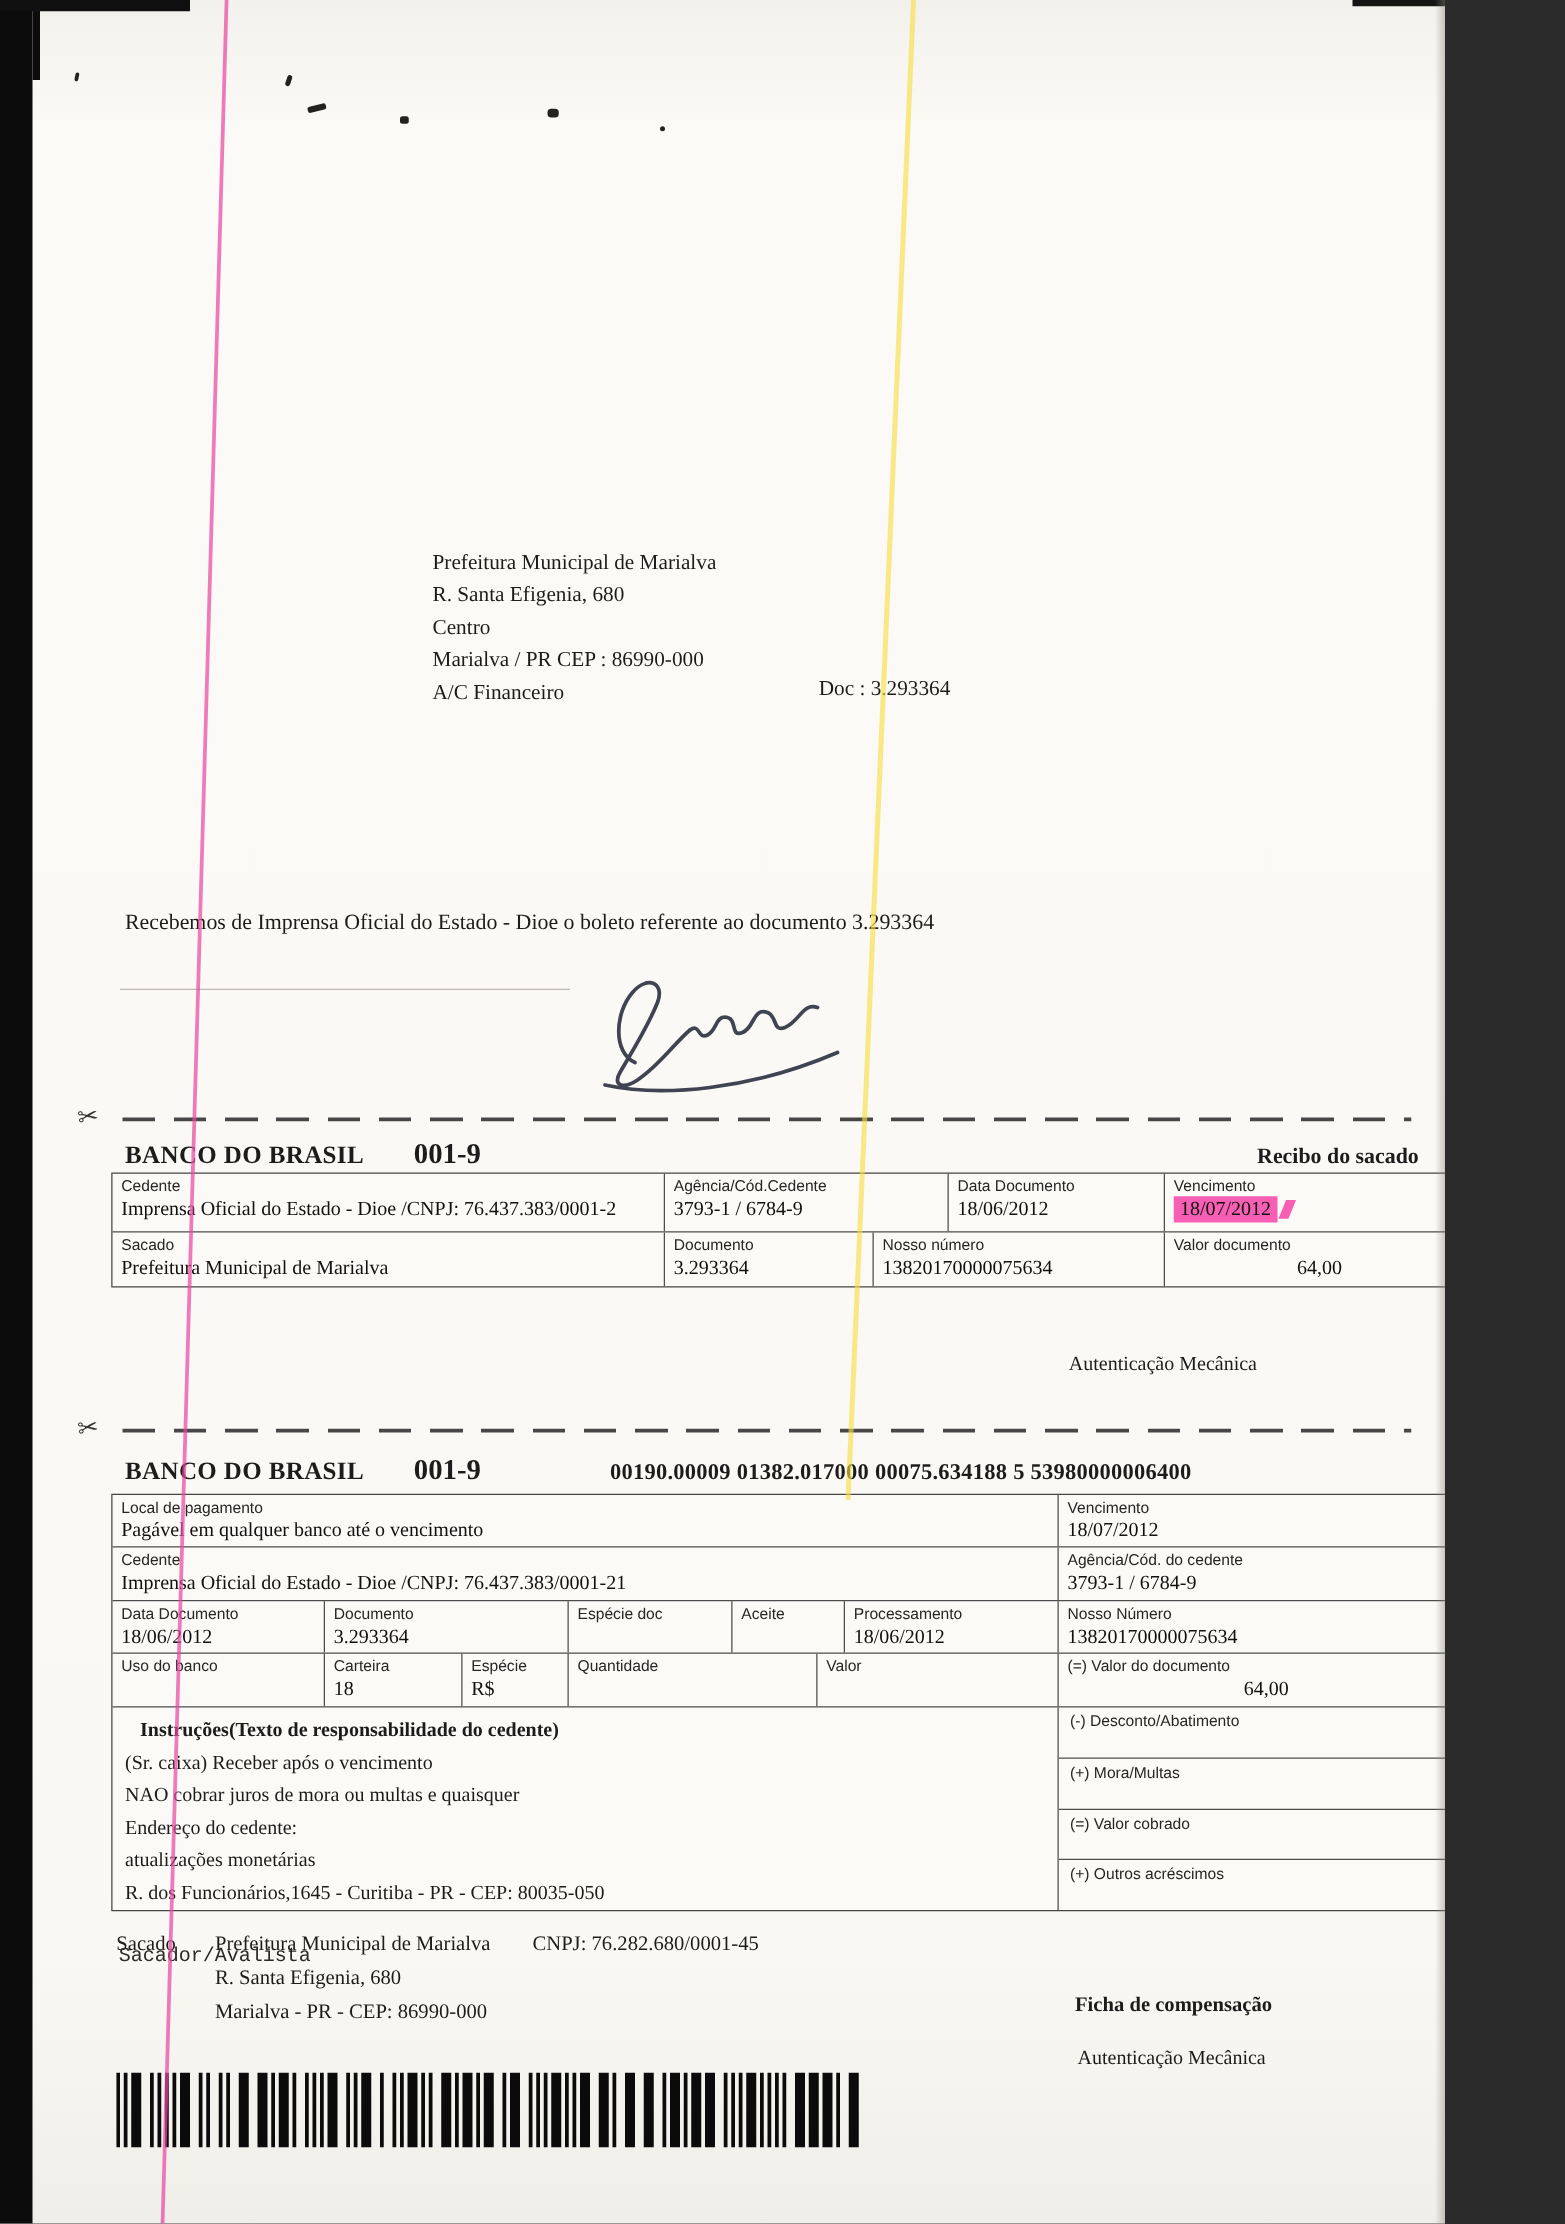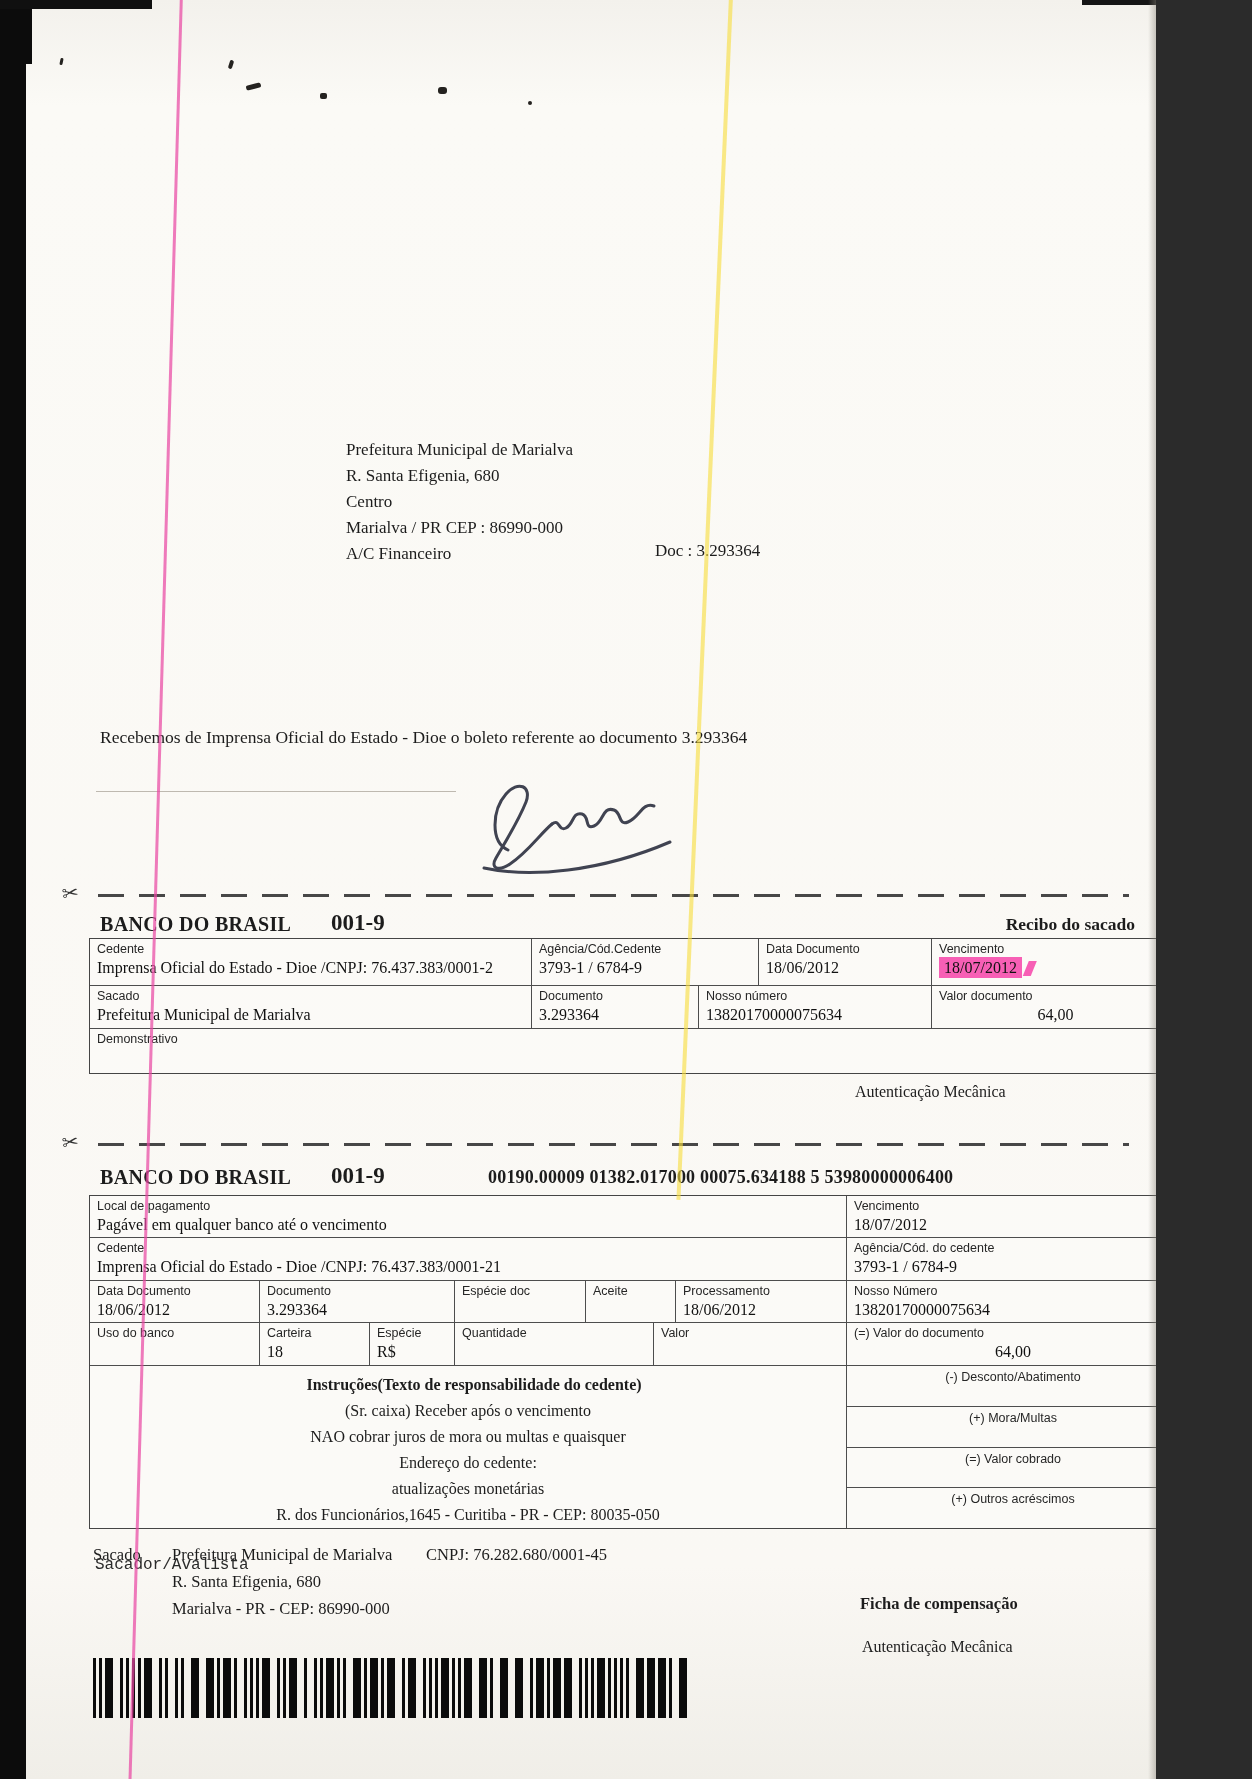--- a/index.html
+++ b/index.html
@@ -62,21 +62,21 @@
   .b1 { top:938px; } .b2 { top:1195px; }
   .brow { display:grid; border-bottom:1px solid #4d4d4d; }
   .brow:last-child { border-bottom:none; }
   .b1 .r1 { grid-template-columns:442px 227px 173px 1fr; height:47px; }
   .b1 .r2 { grid-template-columns:442px 167px 233px 1fr; height:43px; }
   .b1 .r3 { grid-template-columns:1fr; height:44px; }
   .b2 .r1 { grid-template-columns:757px 1fr; height:42px; }
   .b2 .r2 { grid-template-columns:757px 1fr; height:43px; }
   .b2 .r3 { grid-template-columns:170px 195px 131px 90px 171px 1fr; height:42px; }
   .b2 .r4 { grid-template-columns:170px 110px 85px 199px 193px 1fr; height:43px; }
-  .b2 .r5 { grid-template-columns:757px 1fr; height:162px;text-align:center; }
+  .b2 .r5 { grid-template-columns:757px 1fr; height:162px; }
   .cell { position:relative; border-right:1px solid #4d4d4d; padding:2px 7px; overflow:hidden; }
   .cell:last-child { border-right:none; }
   .lbl { display:block; font-family:"Liberation Sans","DejaVu Sans",sans-serif; font-size:12.5px; color:#262626; line-height:16px; }
   .val { display:block; font-size:16px; line-height:21px; white-space:nowrap; color:#111; }
   .val.center { text-align:center; }
   .hl { display:inline-block; background:#f75fb5; padding:0 5px; }
   .hl-tail { display:inline-block; width:8px; height:15px; background:#f75fb5; transform:skewX(-22deg) translateY(3px); margin-left:5px; }
 
   .instr { padding:6px 10px; }
   .instr .title { font-size:16px; font-weight:bold; line-height:26px; padding-left:12px; }
@@ -180,25 +180,20 @@
       </div>
       <div class="cell">
         <span class="lbl">Nosso número</span>
         <span class="val">13820170000075634</span>
       </div>
       <div class="cell">
         <span class="lbl">Valor documento</span>
         <span class="val center">64,00</span>
       </div>
     </div>
-    <div class="brow r3">
-      <div class="cell">
-        <span class="lbl">Demonstrativo</span>
-      </div>
-    </div>
   </div>
   <div class="auth1">Autenticação Mecânica</div>
 
   <div class="cutline c2">
     <span class="sc">✂</span>
     <div class="dash"></div>
   </div>
 
   <div class="b-head h2">
     <span class="bank">BANCO DO BRASIL</span>

